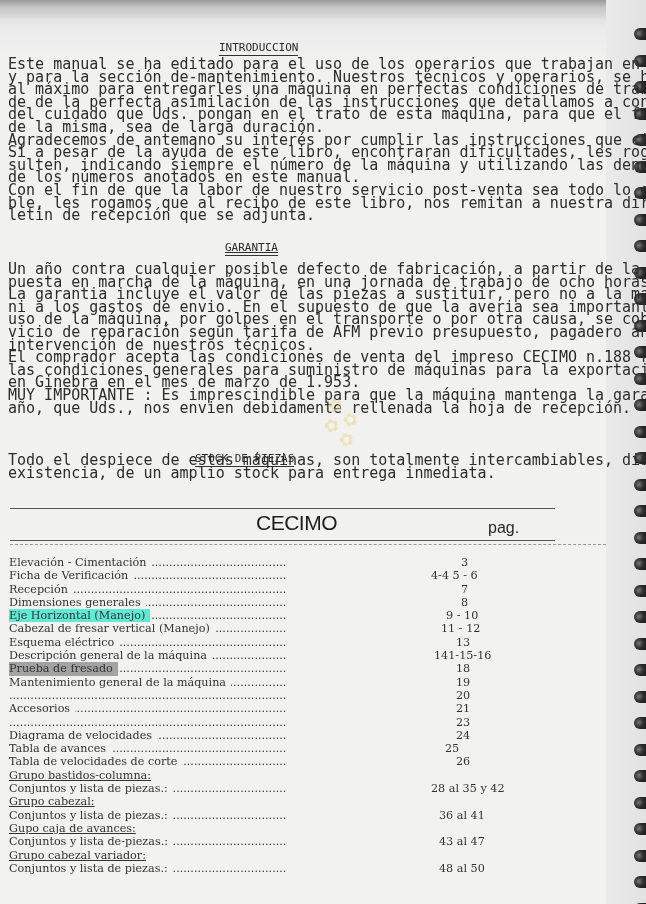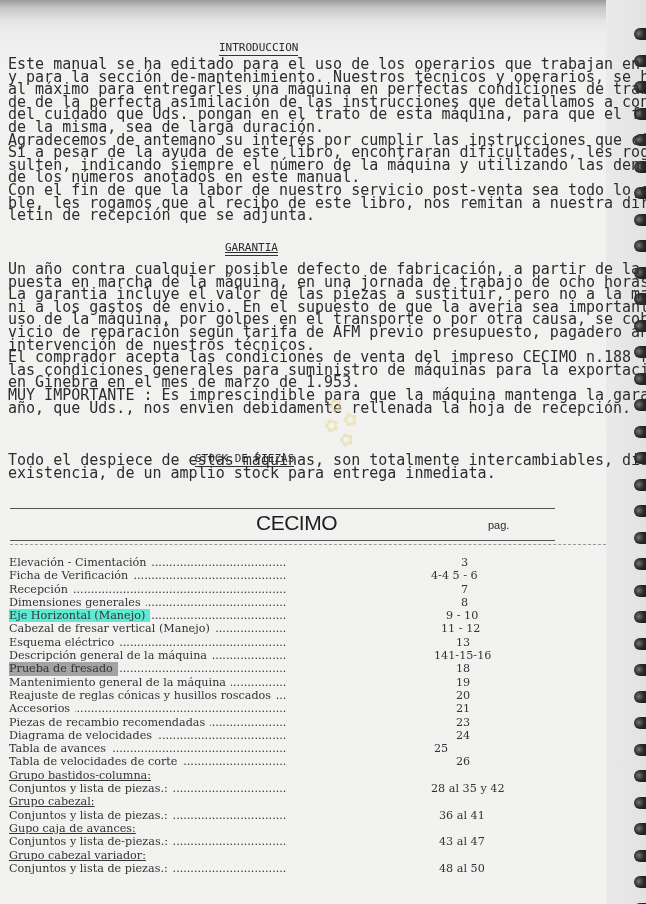--- a/index.html
+++ b/index.html
@@ -46,21 +46,21 @@
     color:#e8d890; font-family:"Liberation Serif", serif; font-size:18px; opacity:0.55;
     transform:rotate(-18deg); line-height:18px; text-align:center;
   }
   .rule { position:absolute; left:10px; width:545px; height:1px; background:#555; }
   .indice-title {
     position:absolute; left:256px; top:511px; font-family:"Liberation Sans", sans-serif;
     font-size:21px; font-weight:normal; letter-spacing:-0.5px; color:#1e1e1e;
   }
   .pag {
     position:absolute; left:488px; top:519px; font-family:"Liberation Sans", sans-serif;
-    font-size:11px; color:#2a2a2a;
+    font-size:16px; color:#2a2a2a;
   }
   .dash-rule { position:absolute; left:10px; top:544px; width:596px; border-top:1px dashed #999; }
   .idx-list { position:absolute; left:9px; top:556px; width:590px; }
   .idx-row {
     height:13.3px; font-family:"DejaVu Serif", serif; font-size:11.2px; line-height:13.3px;
     position:relative; white-space:nowrap; color:#333;
   }
   .idx-label { position:absolute; left:0; }
   .idx-dots { position:absolute; left:0; width:420px; overflow:hidden; }
   .idx-page { position:absolute; font-family:"DejaVu Serif", serif; }
@@ -198,42 +198,40 @@
       <span class="idx-label" style="background: #a3a3a3; padding-right: 5px;">Prueba de fresado</span>
       <span class="idx-page" style="left: 447px;">18</span>
     </div>
     <div class="idx-row">
       <span class="idx-dots">..............................................................................</span>
       <span class="idx-label" style="background: rgb(242, 242, 241); padding-right: 5px;">Mantenimiento general de la máquina</span>
       <span class="idx-page" style="left: 447px;">19</span>
     </div>
     <div class="idx-row">
       <span class="idx-dots">..............................................................................</span>
-      <span class="idx-label" style="background: rgb(242, 242, 241); padding-right: 5px;">Reajuste de reglas cónicas y husillos roscados</span>
       <span class="idx-page" style="left: 447px;">20</span>
     </div>
     <div class="idx-row">
       <span class="idx-dots">..............................................................................</span>
       <span class="idx-label" style="background: rgb(242, 242, 241); padding-right: 5px;">Accesorios</span>
       <span class="idx-page" style="left: 447px;">21</span>
     </div>
     <div class="idx-row">
       <span class="idx-dots">..............................................................................</span>
-      <span class="idx-label" style="background: rgb(242, 242, 241); padding-right: 5px;">Piezas de recambio recomendadas</span>
       <span class="idx-page" style="left: 447px;">23</span>
     </div>
     <div class="idx-row">
       <span class="idx-dots">..............................................................................</span>
       <span class="idx-label" style="background: rgb(242, 242, 241); padding-right: 5px;">Diagrama de velocidades</span>
       <span class="idx-page" style="left: 447px;">24</span>
     </div>
     <div class="idx-row">
       <span class="idx-dots">..............................................................................</span>
       <span class="idx-label" style="background: rgb(242, 242, 241); padding-right: 5px;">Tabla de avances</span>
-      <span class="idx-page" style="left: 425px; text-align: center;">25</span>
+      <span class="idx-page" style="left: 436px; text-align: center;">25</span>
     </div>
     <div class="idx-row">
       <span class="idx-dots">..............................................................................</span>
       <span class="idx-label" style="background: rgb(242, 242, 241); padding-right: 5px;">Tabla de velocidades de corte</span>
       <span class="idx-page" style="left: 447px;">26</span>
     </div>
     <div class="idx-row idx-group">
       <span class="idx-label" style="background: rgb(242, 242, 241); padding-right: 5px;">Grupo bastidos-columna:</span>
     </div>
     <div class="idx-row">

